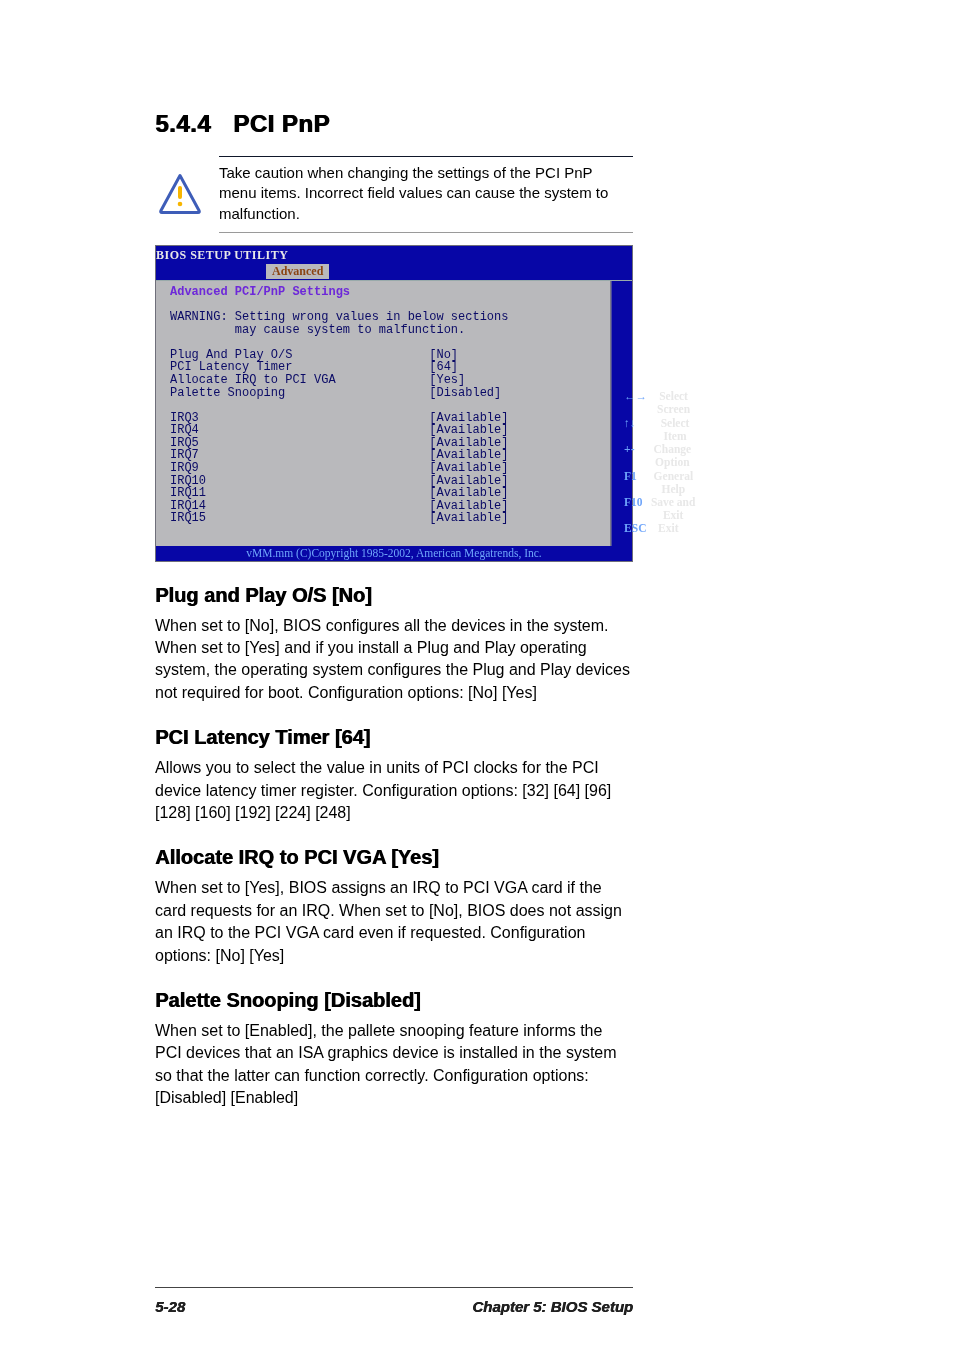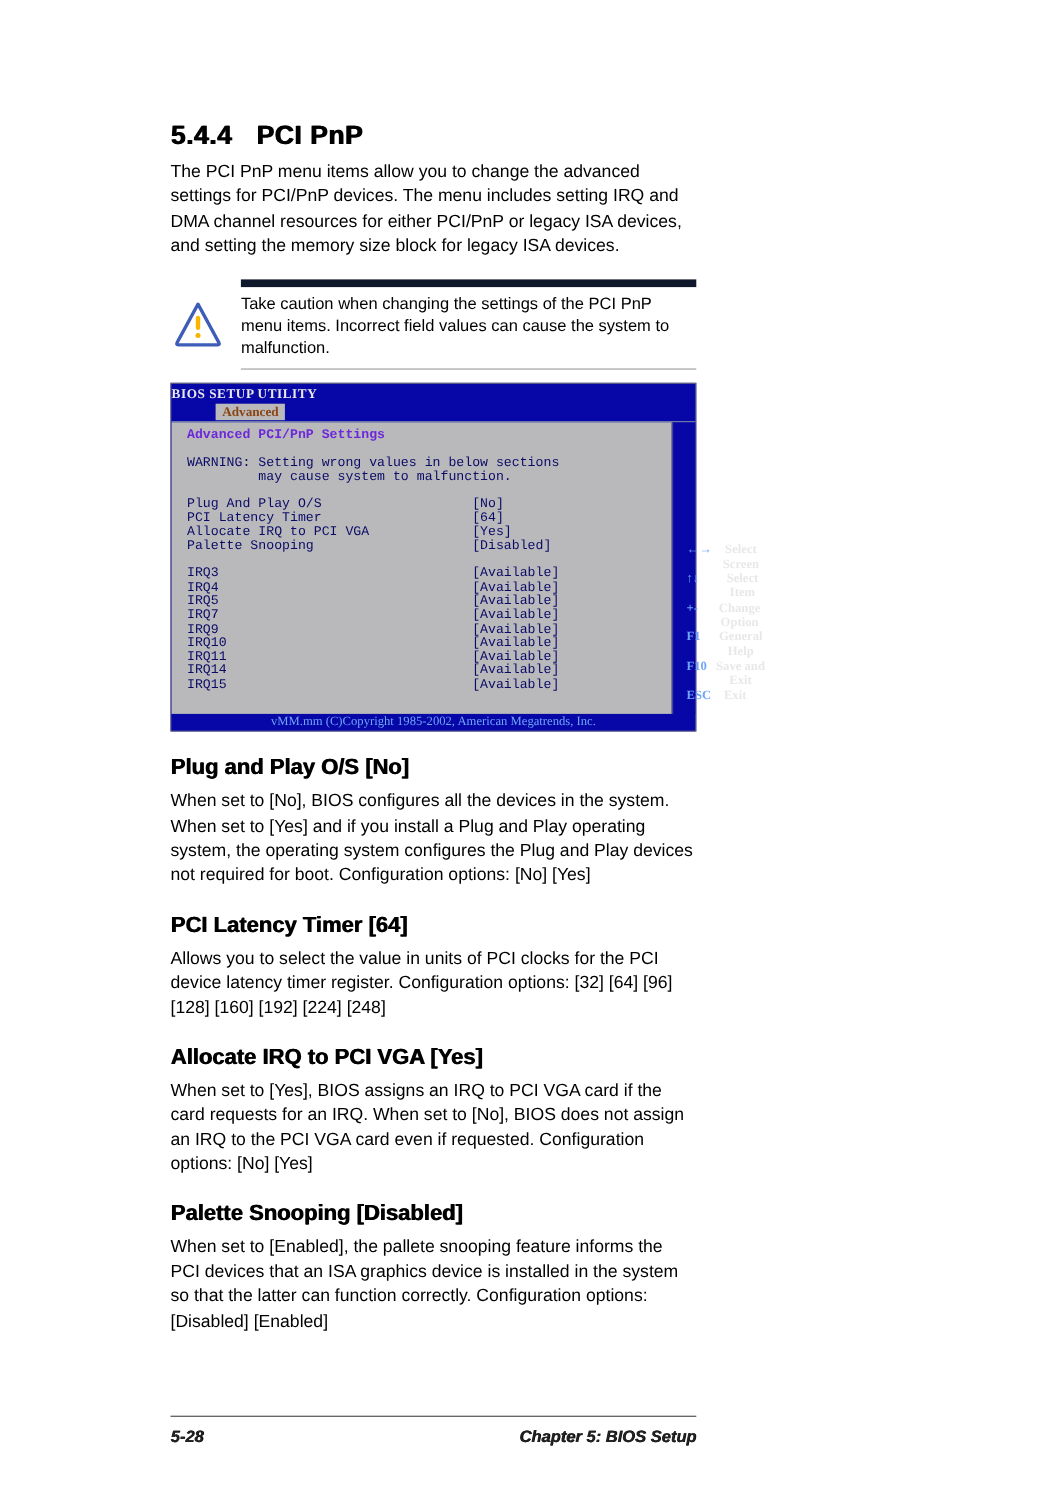--- a/index.html
+++ b/index.html
@@ -47,21 +47,21 @@
     gap: 14px;
   }
   .caution-icon {
     width: 50px;
     display: flex;
     align-items: center;
     justify-content: center;
   }
   .caution-text {
     flex: 1;
-    border-top: 7px solid #0f172a;
+    border-top: 1px solid #0f172a;
     border-bottom: 1px solid #9a9a9a;
     padding: 6px 0 8px 0;
     font-size: 15px;
     line-height: 1.35;
   }
 
   
   .bios-box {
     border: 1px solid #6f6f7a;
     margin-top: 8px;
@@ -75,21 +75,21 @@
     color: #e8e8e8;
     text-align: left;
     font-weight: bold;
     font-family: Georgia, 'Times New Roman', serif;
     padding: 2px 0 1px 0;
     letter-spacing: 0.5px;
     font-size: 12px;
   }
   .bios-tabs {
     background: #0706a6;
-    padding: 0 0 1px 40px;
+    padding: 0 0 1px 110px;
   }
   .bios-tab {
     display: inline-block;
     background: #b9b9bc;
     color: #8b4513;
     font-weight: bold;
     font-family: Georgia, 'Times New Roman', serif;
     padding: 0 6px;
     font-size: 12px;
   }
@@ -157,21 +157,20 @@
 
 </style>
 </head>
 <body>
 
 <div class="page">
 
   <div class="h-section">
     <span class="num">5.4.4</span><span>PCI PnP</span>
   </div>
-  <p class="body-text">The PCI PnP menu items allow you to change the advanced settings for PCI/PnP devices. The menu includes setting IRQ and DMA channel resources for either PCI/PnP or legacy ISA devices, and setting the memory size block for legacy ISA devices.</p>
 
   <div class="caution-wrap">
     <div class="caution-icon">
       <svg width="44" height="42" viewBox="0 0 44 42">
         <path d="M22 2.5 L41 37.5 Q42 39.5 40 39.5 L4 39.5 Q2 39.5 3 37.5 Z" fill="none" stroke="#3e5db8" stroke-width="3" stroke-linejoin="round"></path>
         <rect x="20" y="13" width="4" height="13" rx="2" fill="#f7b500"></rect>
         <circle cx="22" cy="31" r="2.3" fill="#f7b500"></circle>
       </svg>
     </div>
     <div class="caution-text">Take caution when changing the settings of the PCI PnP menu items. Incorrect field values can cause the system to malfunction.</div>

